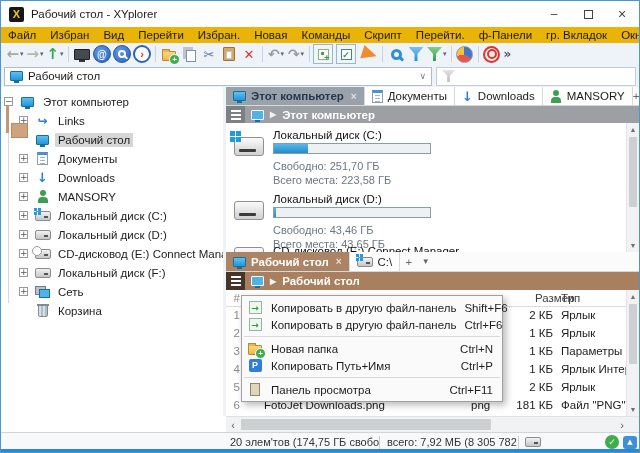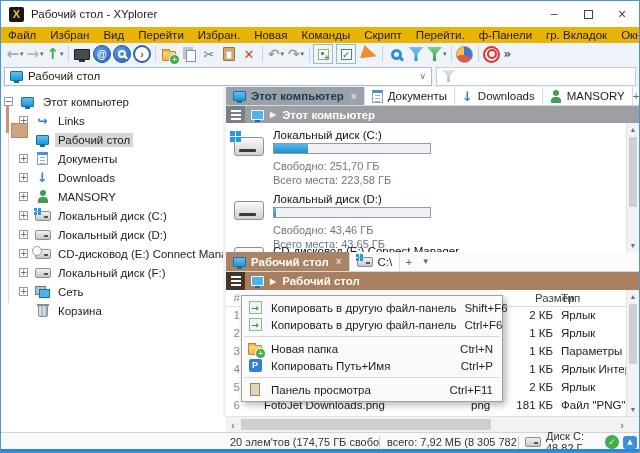--- a/index.html
+++ b/index.html
@@ -552,21 +552,20 @@
   </div>
 
   <div class="statusbar">
     <span class="sb-spacer"></span>
     <span class="sb-sec sb-s1">20 элем'тов (174,75 ГБ свободно)</span>
     <span class="sb-sep"></span>
     <span class="sb-sec sb-s2">всего: 7,92 МБ (8 305 782 байт)</span>
     <span class="sb-sep"></span>
     <span class="sb-disk">
       <span class="mi ic-drive"></span>
-      <span>Диск C:  48,82 Г</span>
     </span>
     <span class="sb-icons">
       <span class="ok-badge">✓</span>
       <span class="up-badge">▲</span>
     </span>
   </div>
   <div class="bluestrip"></div>
 
   <div class="ctxmenu">
     <div class="cmi">

